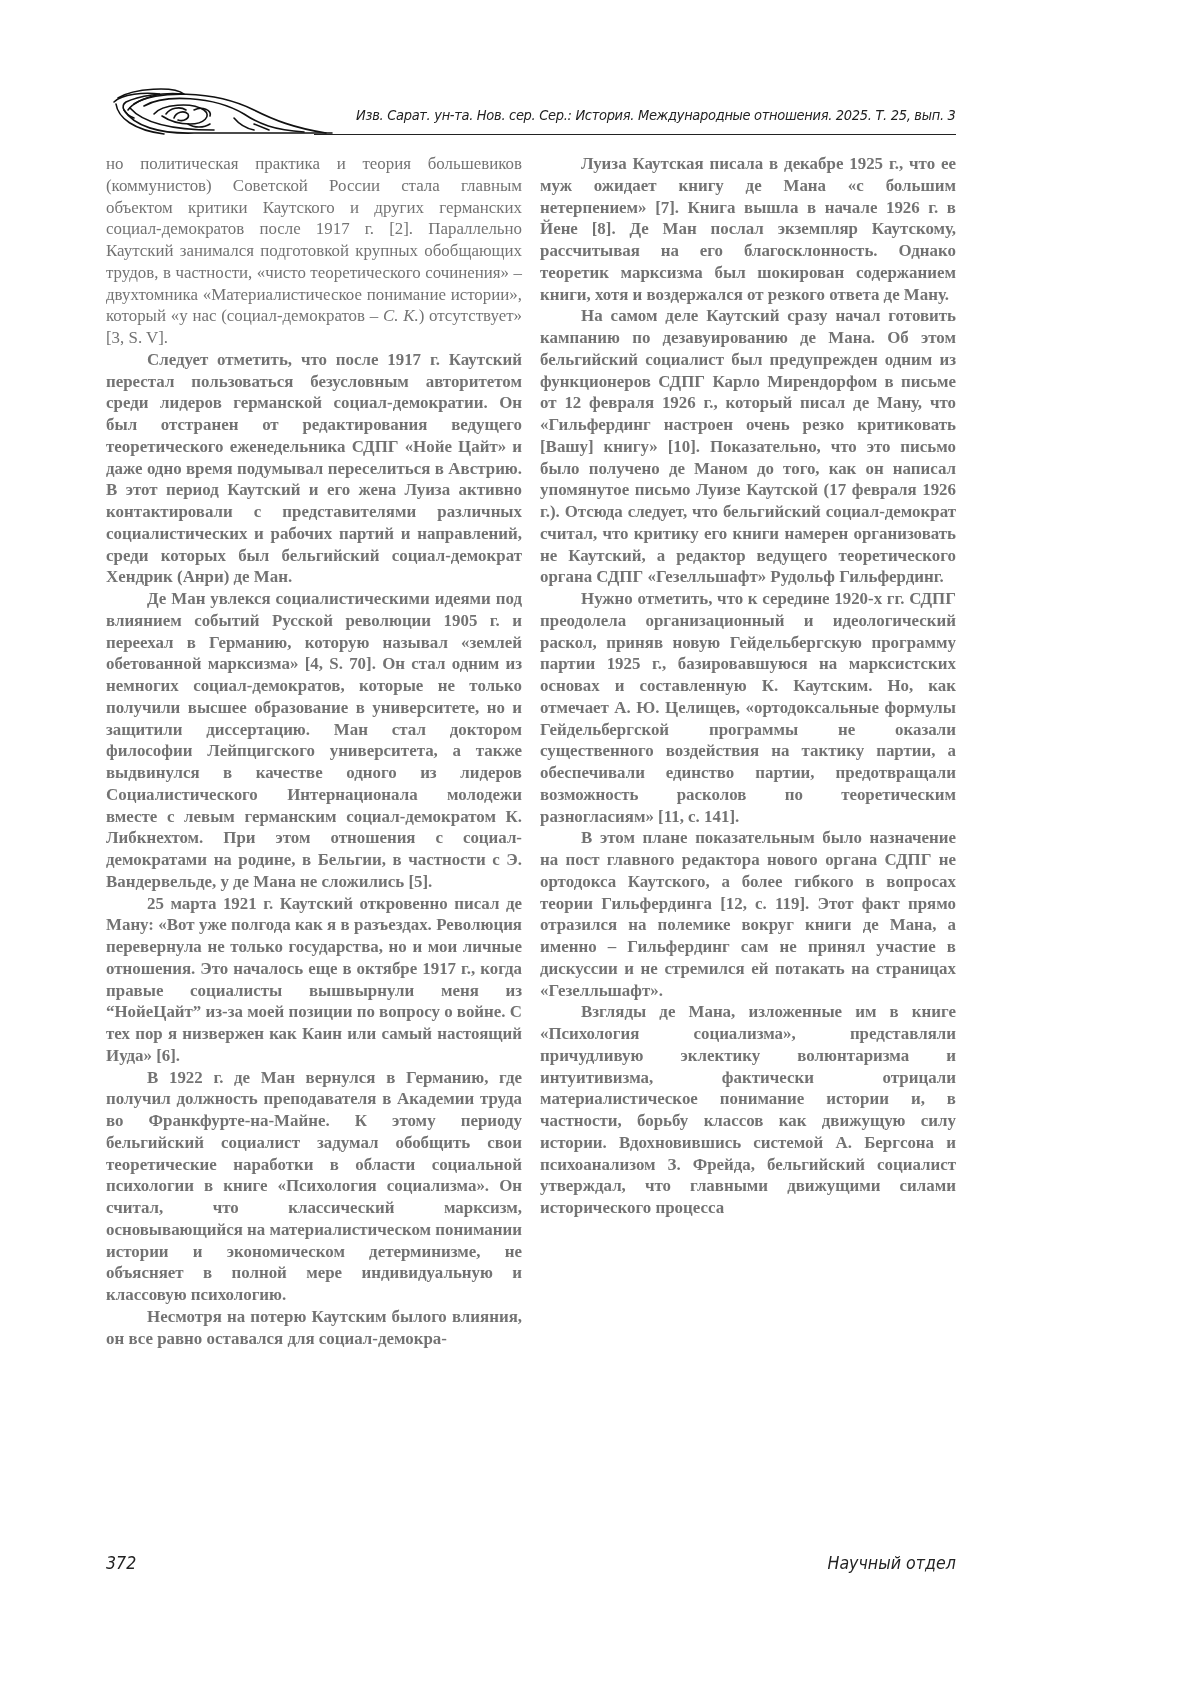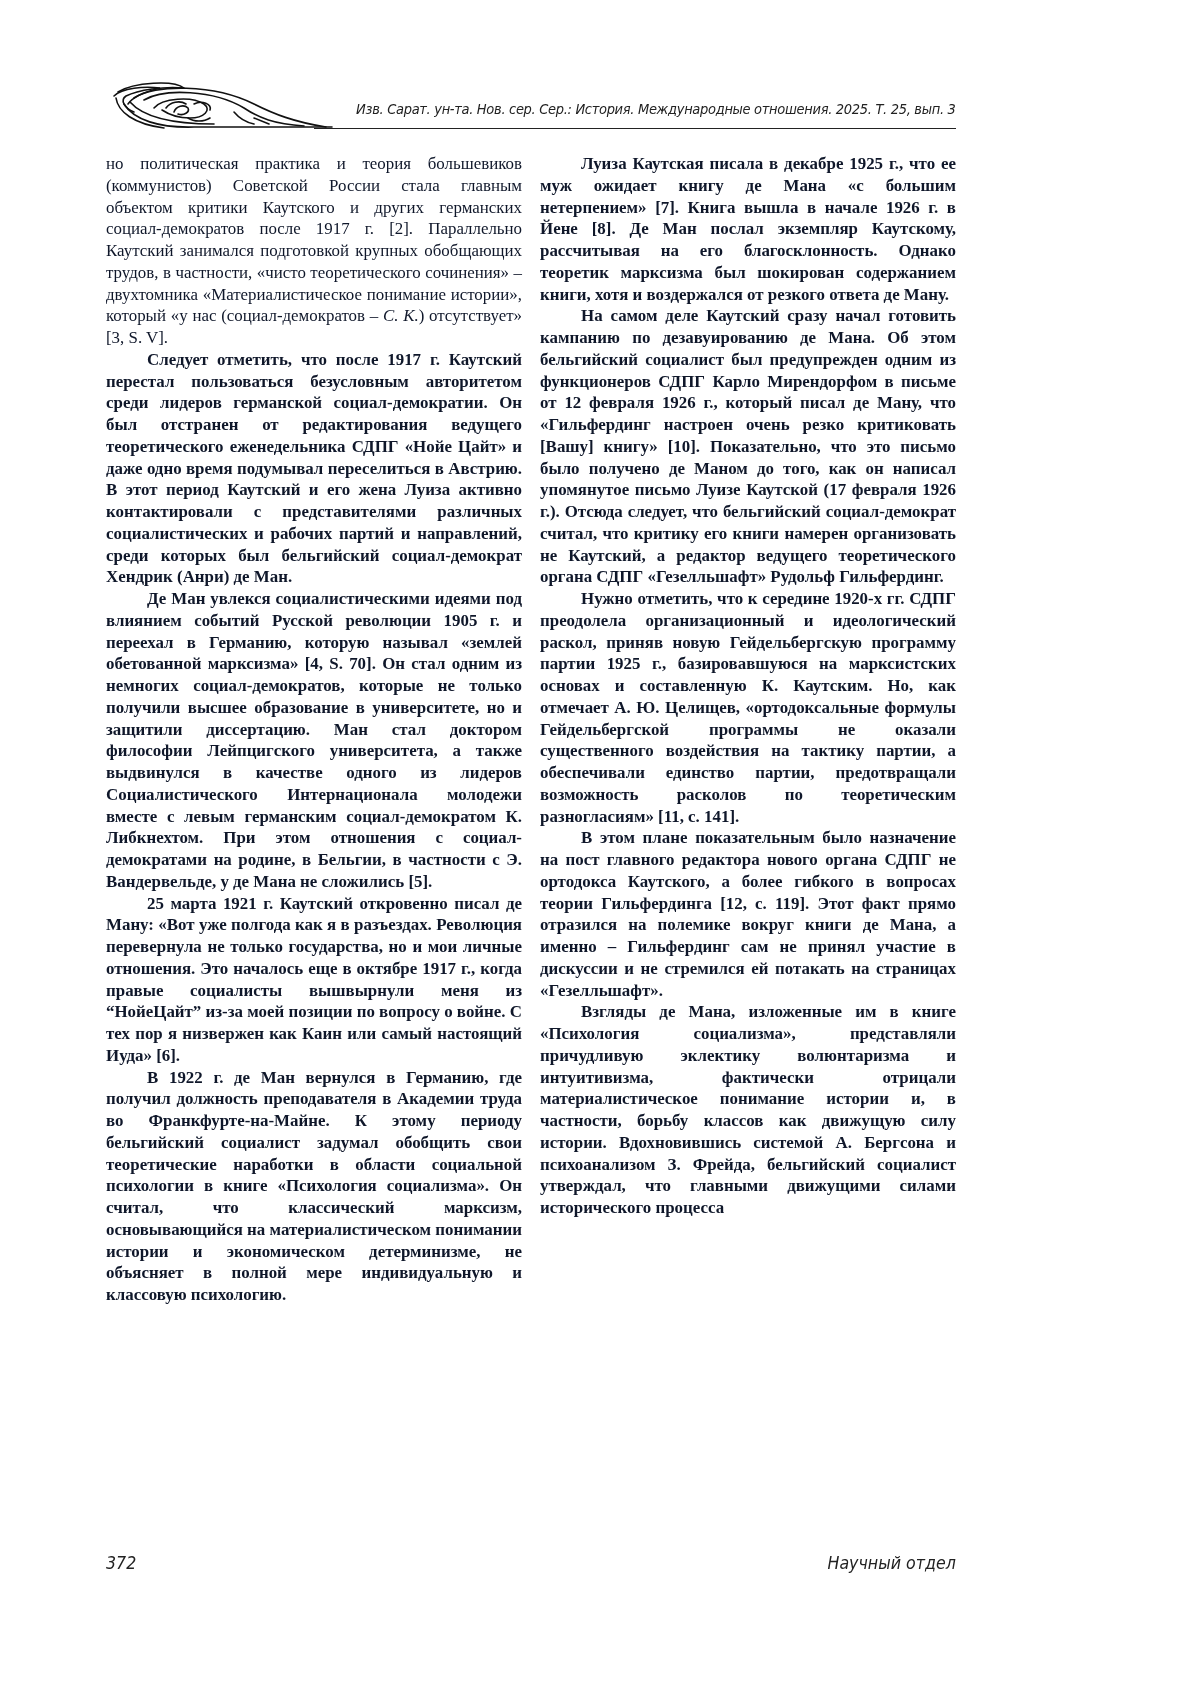--- a/index.html
+++ b/index.html
@@ -1,29 +1,29 @@
 <!DOCTYPE html>
 <html><head>
 <meta charset="utf-8">
 <style>
   html, body { margin: 0; padding: 0; background: #ffffff; }
   body { width: 1200px; height: 1697px; position: relative; overflow: hidden; color: #1a1a1a; }
-  .header { position: absolute; left: 104px; top: 78px; width: 852px; height: 52px; }
+  .header { position: absolute; left: 104px; top: 84px; width: 852px; height: 52px; }
   .logo { position: absolute; left: 0; top: 0; width: 230px; height: 52px; }
   .header-rule { position: absolute; left: 210px; right: 0; top: 50px; border-top: 1.2px solid #222; }
   .running-title {
     position: absolute; right: 0; top: 23px;
     font-family: "DejaVu Sans", sans-serif; font-style: italic; font-size: 14.2px;
     letter-spacing: -0.35px; transform: scaleX(0.92); transform-origin: right center;
     white-space: nowrap; color: #222;
   }
   .col {
     position: absolute; top: 153px; width: 416px;
     font-family: "Liberation Serif", serif; font-size: 16.9px; line-height: 21.75px;
-    text-align: justify; hyphens: manual; color: #0f172a;
+    text-align: justify; hyphens: manual; color: #737373;
   }
   .col.left { left: 106px; }
   .col.right { left: 540px; width: 416px; }
   .col p { margin: 0; text-indent: 0; }
   .col p.ind { text-indent: 41px; font-weight: bold; }
   .col p.cont { text-indent: 0; }
   .footer { position: absolute; left: 106px; top: 1552px; width: 850px; height: 24px;
     font-family: "DejaVu Sans", sans-serif; font-style: italic; font-size: 18px; color: #222; }
   .page-number { position: absolute; left: 0; top: 0; transform: scaleX(0.88); transform-origin: left center; }
   .section-name { position: absolute; right: 0; top: 0; transform: scaleX(0.88); transform-origin: right center; }
@@ -52,20 +52,21 @@
   <div class="header-rule"></div>
   <div class="running-title">Изв. Сарат. ун-та. Нов. сер. Сер.: История. Международные отношения. 2025. Т. 25, вып. 3</div>
 </div>
 
 <div class="col left">
   <p class="cont"><span>но политическая практика и теория большевиков (коммунистов) Советской России стала главным объектом критики Каутского и других германских социал-демократов после 1917 г. [2]. Параллельно Каутский занимался подготовкой крупных обобщающих трудов, в частности, «чисто теоретического сочинения» – двухтомника «Материалистическое понимание истории», который «у нас (социал-демократов – </span><i class="it">С. К.</i><span>) отсутствует» [3, S. V].</span></p>
   <p class="ind">Следует отметить, что после 1917 г. Каутский перестал пользоваться безусловным авторитетом среди лидеров германской социал-демократии. Он был отстранен от редактирования ведущего теоретического еженедельника СДПГ «Нойе Цайт» и даже одно время подумывал переселиться в Австрию. В этот период Каутский и его жена Луиза активно контактировали с представителями различных социалистических и рабочих партий и направлений, среди которых был бельгийский социал-демократ Хендрик (Анри) де Ман.</p>
   <p class="ind">Де Ман увлекся социалистическими идеями под влиянием событий Русской революции 1905 г. и переехал в Германию, которую называл «землей обетованной марксизма» [4, S. 70]. Он стал одним из немногих социал-демократов, которые не только получили высшее образование в университете, но и защитили диссертацию. Ман стал доктором философии Лейпцигского университета, а также выдвинулся в качестве одного из лидеров Социалистического Интернационала молодежи вместе с левым германским социал-демократом К. Либкнехтом. При этом отношения с социал-демократами на родине, в Бельгии, в частности с Э. Вандервельде, у де Мана не сложились [5].</p>
   <p class="ind">25 марта 1921 г. Каутский откровенно писал де Ману: «Вот уже полгода как я в разъездах. Революция перевернула не только государства, но и мои личные отношения. Это началось еще в октябре 1917 г., когда правые социалисты вышвырнули меня из “НойеЦайт” из-за моей позиции по вопросу о войне. С тех пор я низвержен как Каин или самый настоящий Иуда» [6].</p>
   <p class="ind">В 1922 г. де Ман вернулся в Германию, где получил должность преподавателя в Академии труда во Франкфурте-на-Майне. К этому периоду бельгийский социалист задумал обобщить свои теоретические наработки в области социальной психологии в книге «Психология социализма». Он считал, что классический марксизм, основывающийся на материалистическом понимании истории и экономическом детерминизме, не объясняет в полной мере индивидуальную и классовую психологию.</p>
+  <p class="ind">Несмотря на потерю Каутским былого влияния, он все равно оставался для социал-демокра-</p>
 </div>
 
 <div class="col right">
   <p class="ind">Луиза Каутская писала в декабре 1925 г., что ее муж ожидает книгу де Мана «с большим нетерпением» [7]. Книга вышла в начале 1926 г. в Йене [8]. Де Ман послал экземпляр Каутскому, рассчитывая на его благосклонность. Однако теоретик марксизма был шокирован содержанием книги, хотя и воздержался от резкого ответа де Ману.</p>
   <p class="ind">На самом деле Каутский сразу начал готовить кампанию по дезавуированию де Мана. Об этом бельгийский социалист был предупрежден одним из функционеров СДПГ Карло Мирендорфом в письме от 12 февраля 1926 г., который писал де Ману, что «Гильфердинг настроен очень резко критиковать [Вашу] книгу» [10]. Показательно, что это письмо было получено де Маном до того, как он написал упомянутое письмо Луизе Каутской (17 февраля 1926 г.). Отсюда следует, что бельгийский социал-демократ считал, что критику его книги намерен организовать не Каутский, а редактор ведущего теоретического органа СДПГ «Гезелльшафт» Рудольф Гильфердинг.</p>
   <p class="ind">Нужно отметить, что к середине 1920-х гг. СДПГ преодолела организационный и идеологический раскол, приняв новую Гейдельбергскую программу партии 1925 г., базировавшуюся на марксистских основах и составленную К. Каутским. Но, как отмечает А. Ю. Целищев, «ортодоксальные формулы Гейдельбергской программы не оказали существенного воздействия на тактику партии, а обеспечивали единство партии, предотвращали возможность расколов по теоретическим разногласиям» [11, с. 141].</p>
   <p class="ind">В этом плане показательным было назначение на пост главного редактора нового органа СДПГ не ортодокса Каутского, а более гибкого в вопросах теории Гильфердинга [12, с. 119]. Этот факт прямо отразился на полемике вокруг книги де Мана, а именно – Гильфердинг сам не принял участие в дискуссии и не стремился ей потакать на страницах «Гезелльшафт».</p>
   <p class="ind">Взгляды де Мана, изложенные им в книге «Психология социализма», представляли причудливую эклектику волюнтаризма и интуитивизма, фактически отрицали материалистическое понимание истории и, в частности, борьбу классов как движущую силу истории. Вдохновившись системой А. Бергсона и психоанализом З. Фрейда, бельгийский социалист утверждал, что главными движущими силами исторического процесса</p>
 </div>
 

